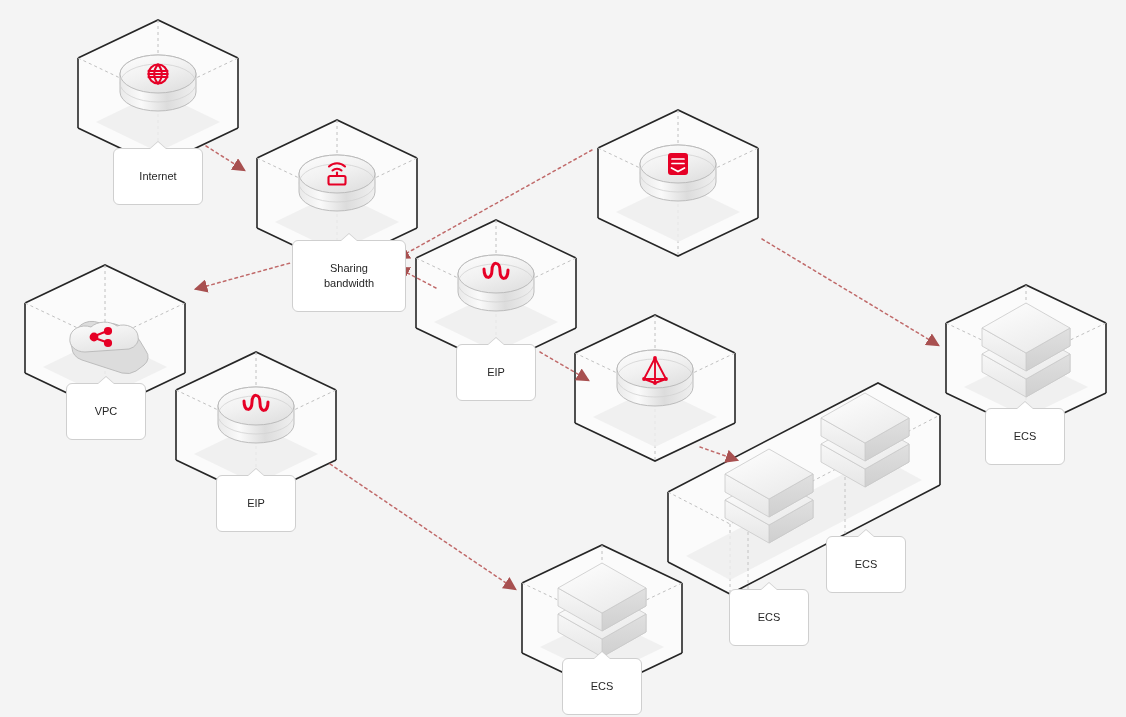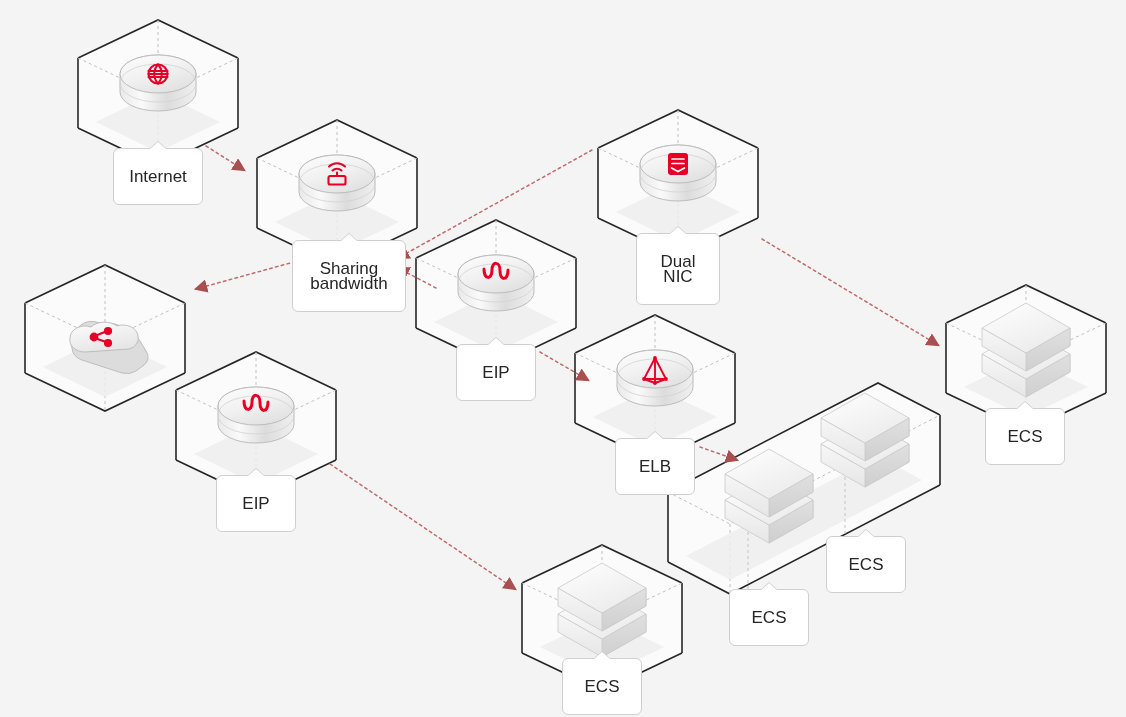--- a/index.html
+++ b/index.html
@@ -23,21 +23,21 @@
     left: 0; top: 0;
     width: 1126px;
     height: 717px;
   }
   .node-label {
     position: absolute;
     background: #ffffff;
     border: 1px solid #cfcfcf;
     border-radius: 6px;
     color: #262626;
-    font-size: 17px;
+    font-size: 11px;
     line-height: 15px;
     text-align: center;
     padding: 5px 10px;
     box-sizing: border-box;
     white-space: pre-line;
     z-index: 6;
   }
   .node-label::before {
     content: "";
     position: absolute;
@@ -330,36 +330,33 @@
 
   <div class="node-label" style="left:113px; top:148px; width:90px;">
     <span class="label-inner">Internet</span>
   </div>
 
   <div class="node-label" style="left:292px; top:240px; width:114px;">
     <span class="label-inner">Sharing
 bandwidth</span>
   </div>
 
+  <div class="node-label" style="left:66px; top:383px; width:80px;">
+    <span class="label-inner">VPC</span>
+  </div>
 
   <div class="node-label" style="left:216px; top:475px; width:80px;">
     <span class="label-inner">EIP</span>
   </div>
 
   <div class="node-label" style="left:456px; top:344px; width:80px;">
     <span class="label-inner">EIP</span>
   </div>
 
-  <div class="node-label" style="left:636px; top:233px; width:84px;">
-    <span class="label-inner">Dual NIC</span>
-  </div>
-
-  <div class="node-label" style="left:615px; top:438px; width:80px;">
-    <span class="label-inner">ELB</span>
-  </div>
+
 
   <div class="node-label" style="left:985px; top:408px; width:80px;">
     <span class="label-inner">ECS</span>
   </div>
 
   <div class="node-label" style="left:562px; top:658px; width:80px;">
     <span class="label-inner">ECS</span>
   </div>
 
   <div class="node-label" style="left:729px; top:589px; width:80px;">

